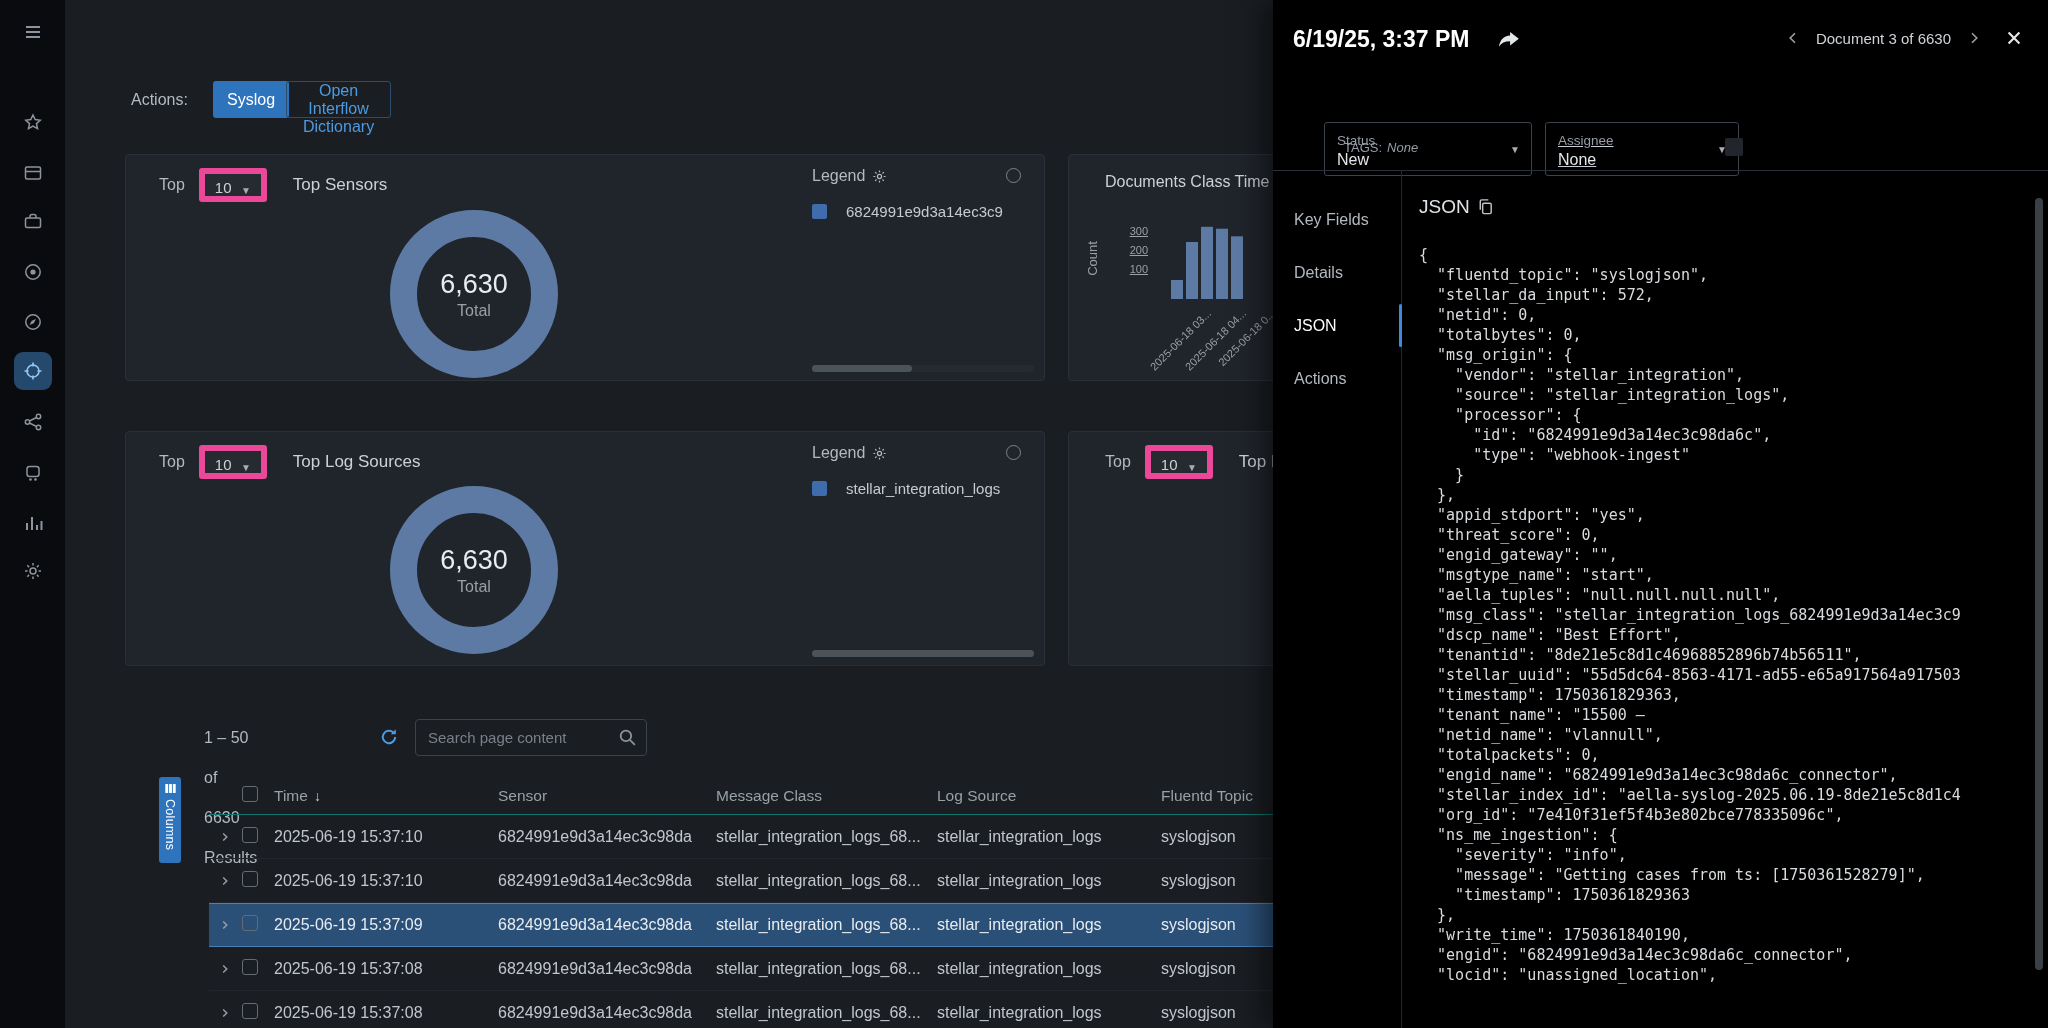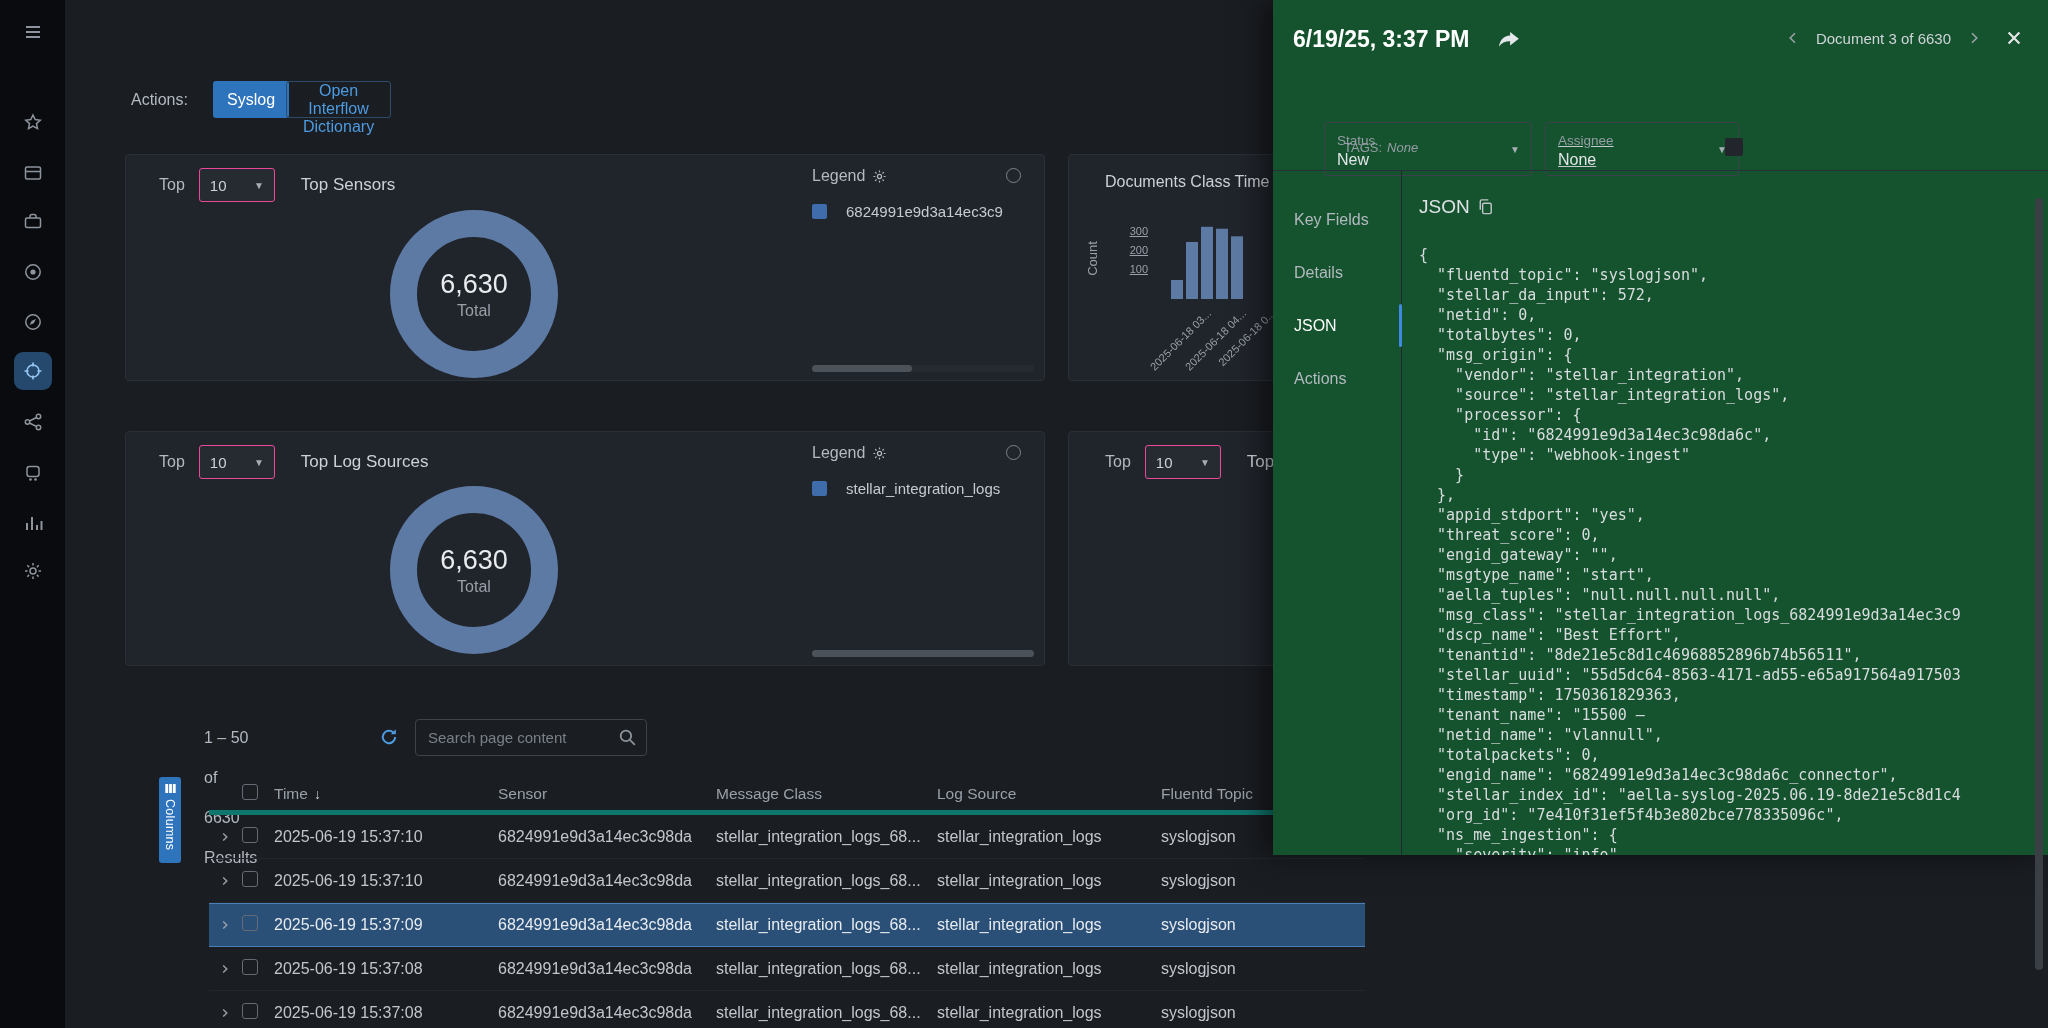--- a/index.html
+++ b/index.html
@@ -30,23 +30,23 @@
 
   .panel { position:absolute; background:#20242b; border:1px solid #2b3038; border-radius:4px; }
   .p-sensors   { left:60px;   top:154px; width:920px; height:227px; }
   .p-docs      { left:1003px; top:154px; width:360px; height:227px; }
   .p-logsrc    { left:60px;   top:431px; width:920px; height:235px; }
   .p-partial   { left:1003px; top:431px; width:360px; height:235px; }
 
   .panel-head { position:absolute; left:0; top:12px; height:36px; display:flex;
                 align-items:center; padding-left:33px; }
   .top-label { font-size:16px; color:#b3b9c0; }
-  .mini-select { display:inline-flex; align-items:center; justify-content:space-between;
-                 width:76px; height:34px; margin-left:14px; padding:0 10px;
-                 background:#262b32; border:1px solid #ec4899; border-radius:3px;
+  .mini-select { display:inline-flex; align-items:flex-end; justify-content:space-between;
+                 width:68px; height:34px; margin-left:14px; padding:0 10px;
+                 background:#262b32; border:6px solid #ec4899; border-radius:3px;
                  color:#ccd1d6; font-size:15px; cursor:pointer; }
   .caret { font-size:10px; color:#a7adb5; }
   .panel-title { margin-left:26px; font-size:17px; color:#ccd1d6; }
 
   .donut { position:absolute; left:264px; top:55px; width:168px; height:168px; }
   .p-logsrc .donut { top:54px; }
   .donut-ring { position:absolute; inset:0; border:27px solid #5d7aa4; border-radius:50%; }
   .donut-center { position:absolute; inset:0; display:flex; flex-direction:column;
                   align-items:center; justify-content:center; }
   .donut-value { font-size:27px; color:#e9ecef; }
@@ -87,33 +87,33 @@
   
   .columns-tab { position:absolute; left:94px; top:777px; width:22px; height:86px;
                  background:#2e74bd; border-radius:3px; color:#fff; display:flex;
                  flex-direction:column; align-items:center; padding-top:5px; gap:4px; cursor:pointer; }
   .columns-text { writing-mode:vertical-rl; font-size:12.5px; letter-spacing:.3px; }
 
   
   .table { position:absolute; left:144px; top:777px; width:1156px; }
   .trow, .thead { display:grid; grid-template-columns:33px 32px 224px 218px 221px 224px 1fr;
                   align-items:center; }
-  .thead { height:38px; border-bottom:5px solid #0f766e; color:#98a0a8; font-size:15.5px; }
+  .thead { height:38px; border-bottom:1px solid #0f766e; color:#98a0a8; font-size:15.5px; }
   .trow { height:44px; border-bottom:1px solid #23272d; font-size:16px; color:#c2c7cd; }
   .trow.selected { background:#2b5078; color:#e8ecf0; border-top:1px solid #4a7fb6; border-bottom:1px solid #4a7fb6; }
   .cell { overflow:hidden; white-space:nowrap; text-overflow:clip; padding-right:10px; }
   .cbx { display:inline-block; width:16px; height:16px; border:1.5px solid #656b74;
          border-radius:3px; cursor:pointer; }
   .chev { color:#9aa0a8; cursor:pointer; }
   .sort { margin-left:6px; color:#c6cbd1; font-size:14px; }
   .head-cell { cursor:pointer; }
 
   
-  .drawer { position:absolute; left:1273px; top:0; width:775px; height:855px;
-            background:#14532d; z-index:10; box-shadow:-10px 0 26px rgba(0,0,0,.5); }
+  .drawer { position:absolute; left:1273px; top:0; width:775px; height:1028px;
+            background:#000000; z-index:10; box-shadow:-10px 0 26px rgba(0,0,0,.5); }
   .d-title { position:absolute; left:20px; top:26px; font-size:23px; font-weight:bold; color:#fff; }
   .d-share { position:absolute; left:224px; top:28px; color:#e4e7ea; background:none; border:none; cursor:pointer; padding:0; }
   .d-nav { position:absolute; right:25px; top:29px; display:flex; align-items:center; gap:15px; }
   .d-nav-text { font-size:15px; color:#d0d4d9; }
   .nav-chev { color:#9aa0a8; background:none; border:none; cursor:pointer; padding:0; }
   .d-close { color:#e4e7ea; background:none; border:none; cursor:pointer; padding:0; margin-left:8px; }
 
   .d-select { position:absolute; top:74px; height:54px; border:1px solid #3c424b; border-radius:3px;
               padding:10px 12px; cursor:pointer;margin-top:48px; }
   .d-select .lab { font-size:13.5px; color:#969da6; }

